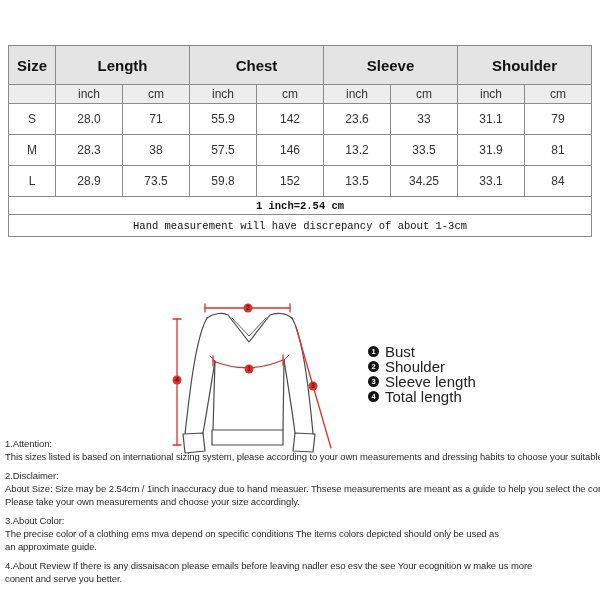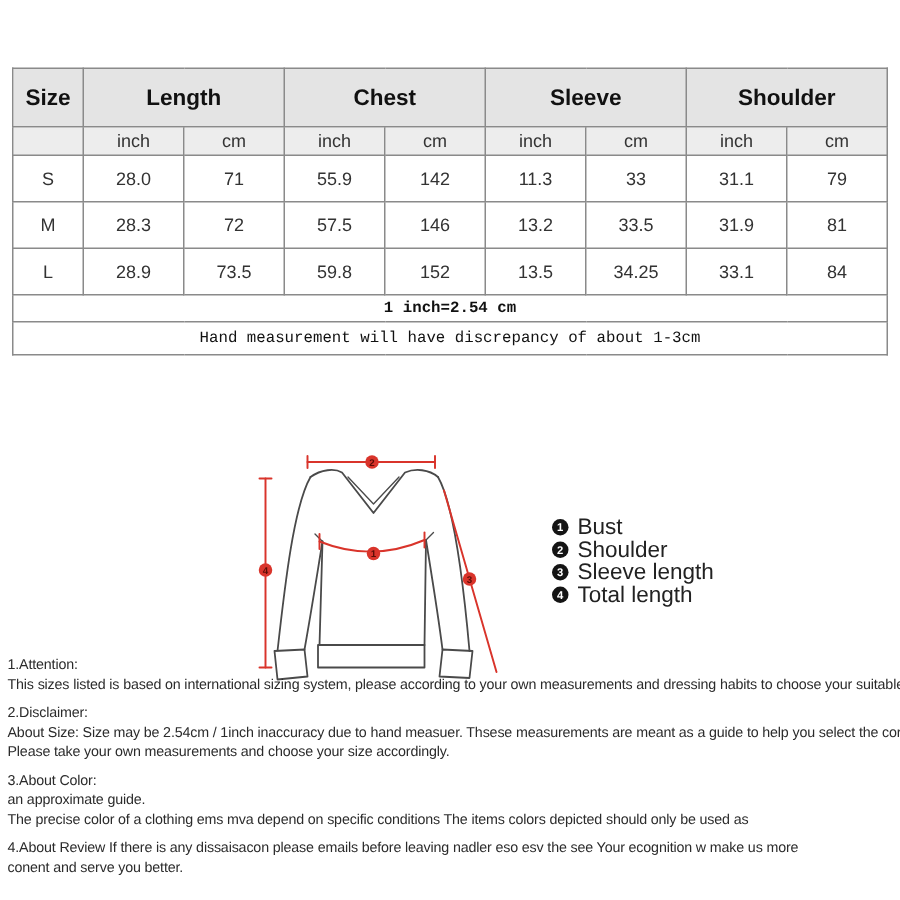--- a/index.html
+++ b/index.html
@@ -68,29 +68,29 @@
       <th>cm</th>
       <th>inch</th>
       <th>cm</th>
     </tr>
     <tr class="datarow">
       <td>S</td>
       <td>28.0</td>
       <td>71</td>
       <td>55.9</td>
       <td>142</td>
-      <td>11.3</td>
+      <td>23.6</td>
       <td>33</td>
       <td>31.1</td>
       <td>79</td>
     </tr>
     <tr class="datarow">
       <td>M</td>
       <td>28.3</td>
-      <td>72</td>
+      <td>38</td>
       <td>57.5</td>
       <td>146</td>
       <td>13.2</td>
       <td>33.5</td>
       <td>31.9</td>
       <td>81</td>
     </tr>
     <tr class="datarow">
       <td>L</td>
       <td>28.9</td>
@@ -194,22 +194,22 @@
       <div class="tline">1.Attention:</div>
       <div class="tline">This sizes listed is based on international sizing system, please according to your own measurements and dressing habits to choose your suitable size.</div>
     </div>
     <div class="section">
       <div class="tline">2.Disclaimer:</div>
       <div class="tline">About Size: Size may be 2.54cm / 1inch inaccuracy due to hand measuer. Thsese measurements are meant as a guide to help you select the correct size.</div>
       <div class="tline">Please take your own measurements and choose your size accordingly.</div>
     </div>
     <div class="section">
       <div class="tline">3.About Color:</div>
+      <div class="tline">The precise color of a clothing ems mva depend on specific conditions The items colors depicted should only be used as</div>
       <div class="tline">an approximate guide.</div>
-      <div class="tline">The precise color of a clothing ems mva depend on specific conditions The items colors depicted should only be used as</div>
     </div>
     <div class="section">
       <div class="tline">4.About Review If there is any dissaisacon please emails before leaving nadler eso esv the see Your ecognition w make us more</div>
       <div class="tline">conent and serve you better.</div>
     </div>
   </div>
 
 </div>
 
 </body></html>

